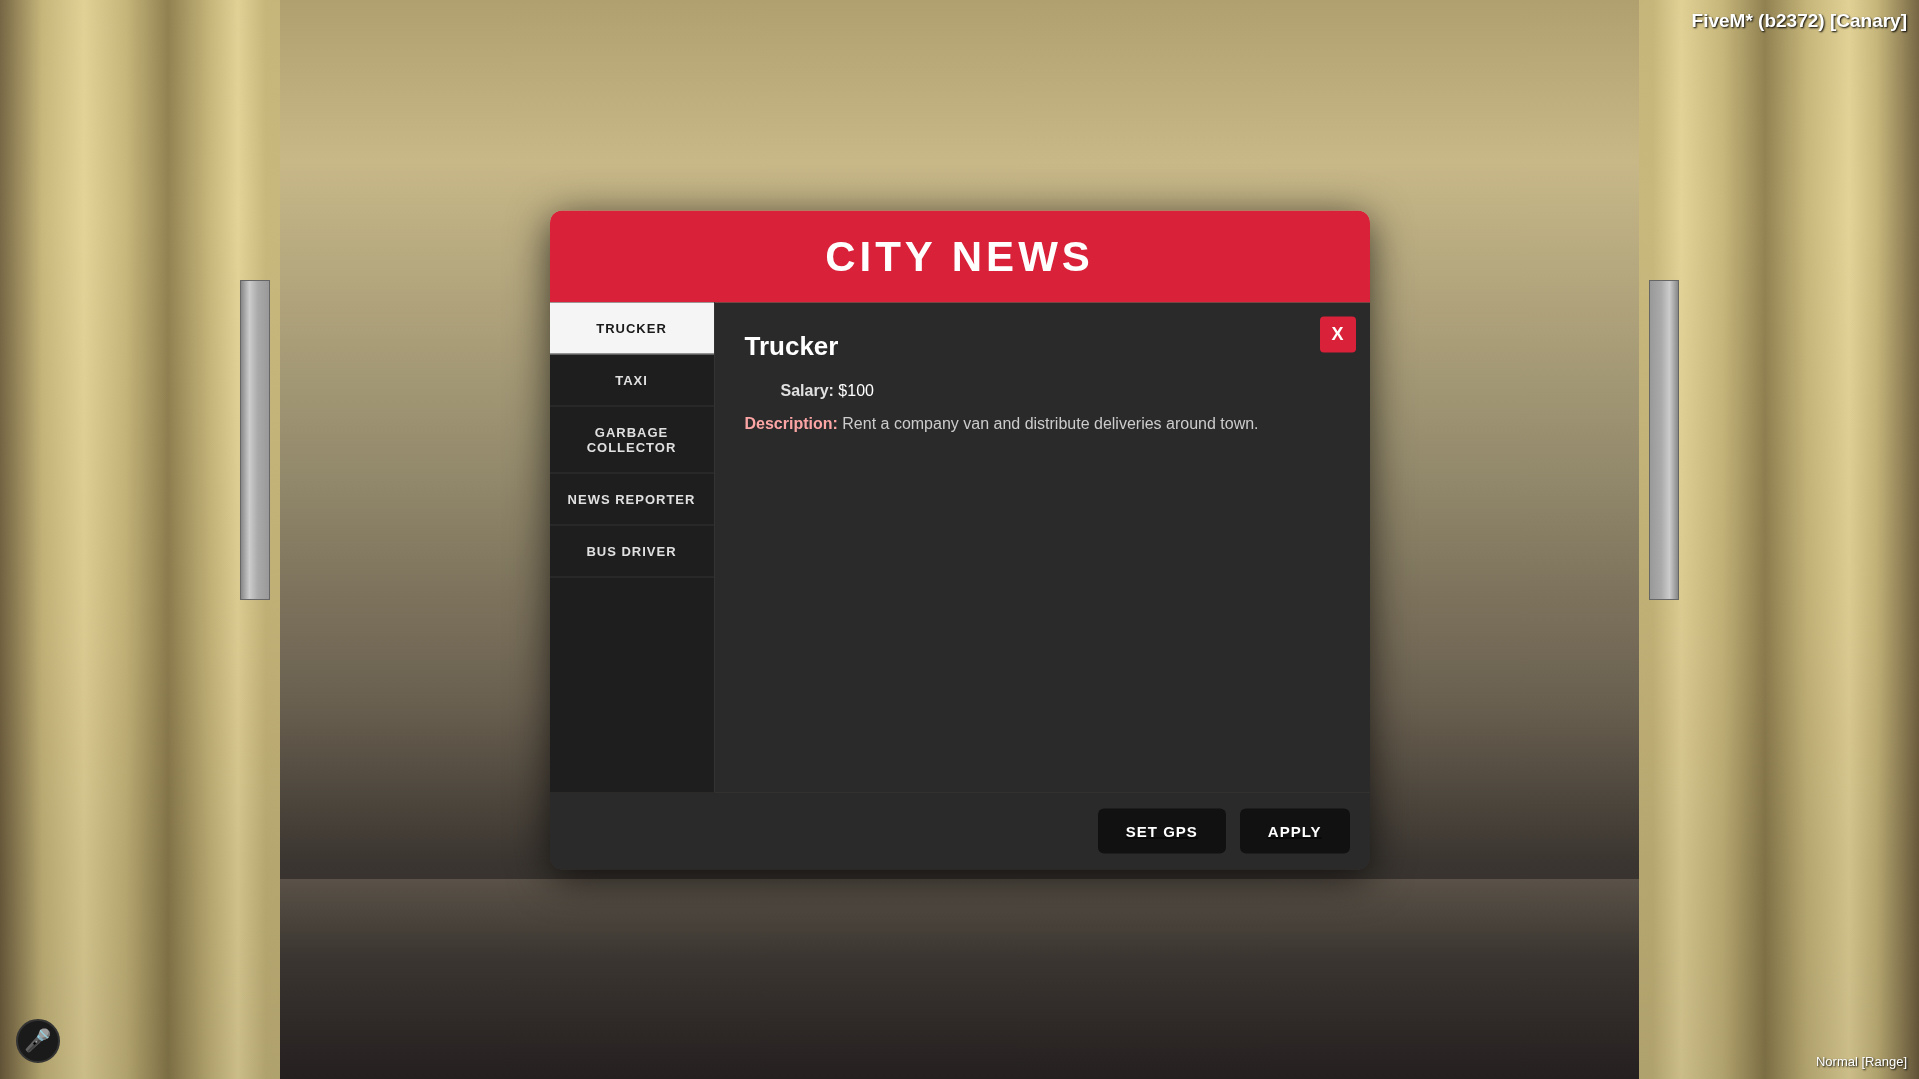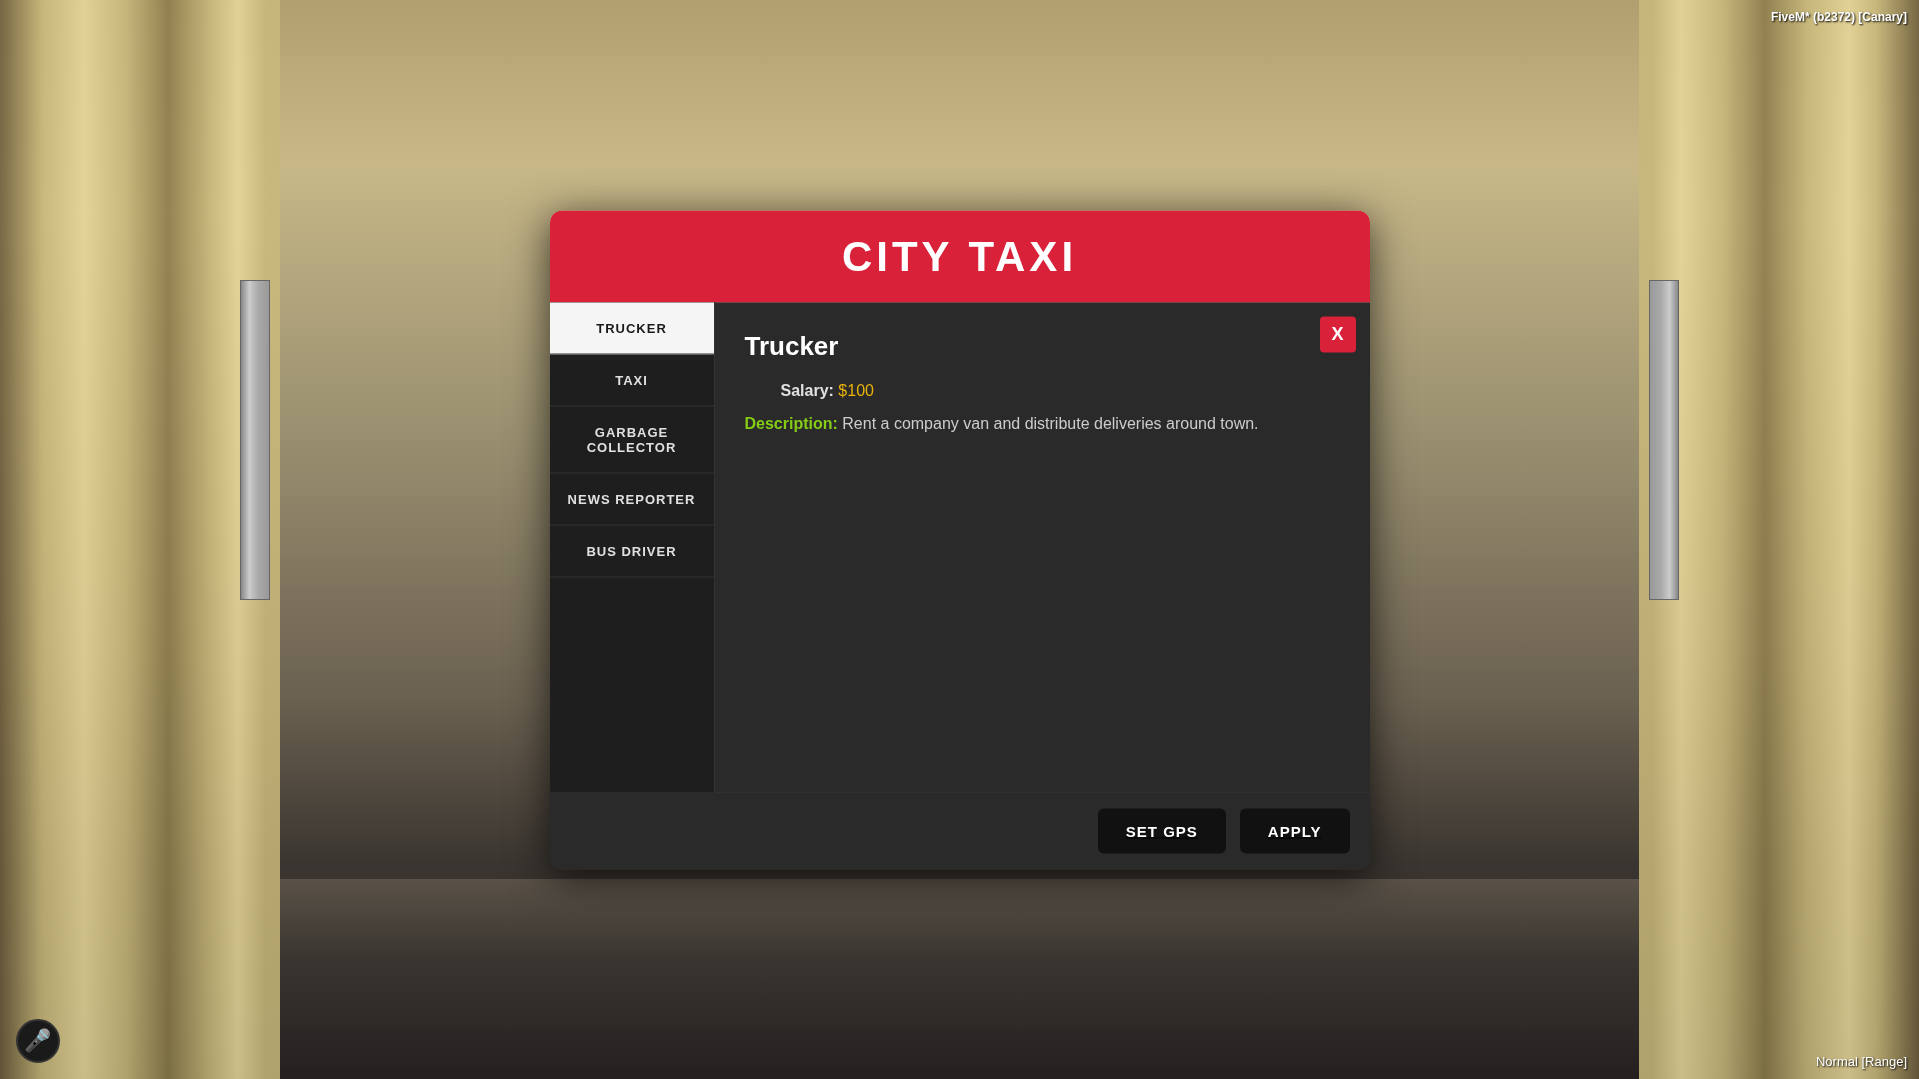--- a/index.html
+++ b/index.html
@@ -91,21 +91,21 @@
       background: linear-gradient(90deg, #999 0%, #aaa 40%, #ccc 70%, #888 100%);
       border: 1px solid #666;
     }
 
     
     .hud-top-right {
       position: absolute;
       top: 10px;
       right: 12px;
       color: #ffffff;
-      font-size: 12px;
+      font-size: 19px;
       font-weight: bold;
       text-shadow: 1px 1px 2px #000;
       z-index: 10;
     }
 
     
     .hud-bottom-right {
       position: absolute;
       bottom: 10px;
       right: 12px;
@@ -244,32 +244,32 @@
       margin-bottom: 12px;
     }
 
     .job-salary span.label {
       font-weight: bold;
       color: #e0e0e0;
       margin-left: 36px;
     }
 
     .job-salary span.value {
-      color: #eab308;
+      color: #ffffff;
     }
 
     .job-description {
       font-size: 16px;
       color: #cccccc;
       line-height: 1.5;
     }
 
     .job-description span.label {
       font-weight: bold;
-      color: #84cc16;
+      color: #fca5a5;
     }
 
     
     .footer-buttons {
       display: flex;
       justify-content: flex-end;
       gap: 14px;
       padding: 16px 20px;
       background: #2a2a2a;
       text-decoration: underline;
@@ -309,21 +309,21 @@
 
 <div class="hud-bottom-right">Normal [Range]</div>
 
 <div class="mic-icon-wrap">
   <span class="mic-icon">🎤</span>
 </div>
 
 <div class="modal">
 
   <div class="modal-header">
-    <div class="modal-title">CITY TAXI</div>
+    <div class="modal-title">CITY NEWS</div>
   </div>
 
   <div class="modal-body">
 
     <div class="sidebar">
       <div class="sidebar-item active">
         <span>TRUCKER</span>
       </div>
       <div class="sidebar-item">
         <span>TAXI</span>

